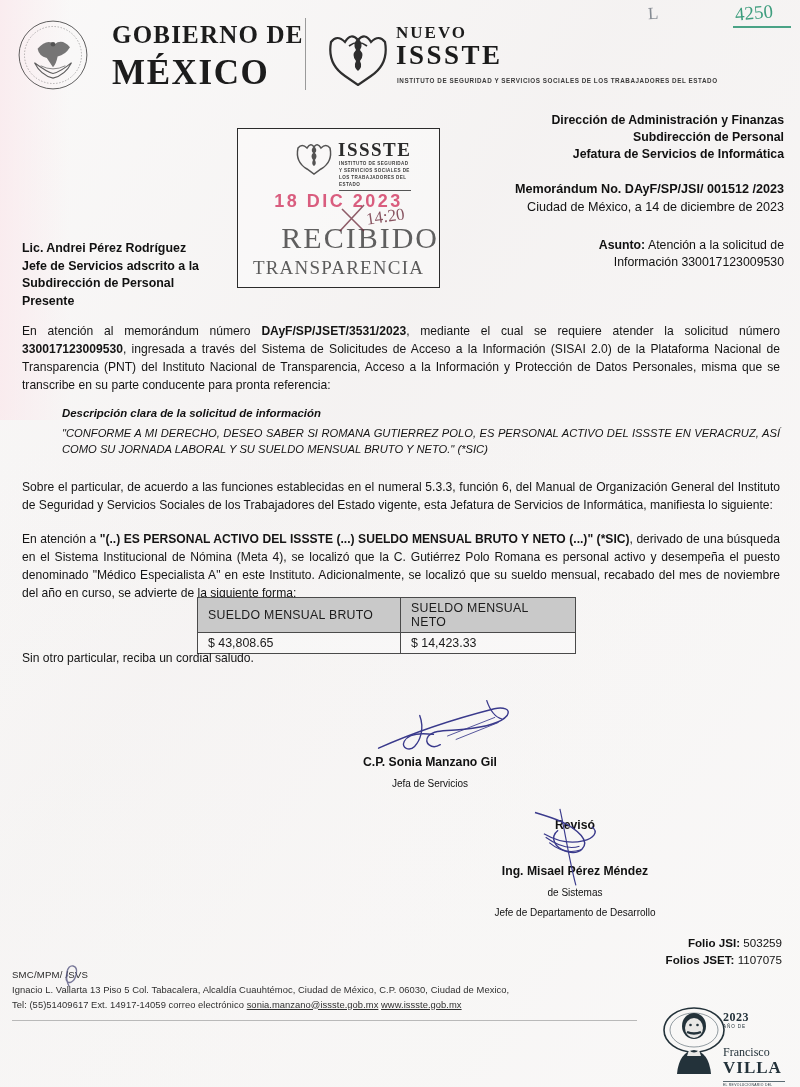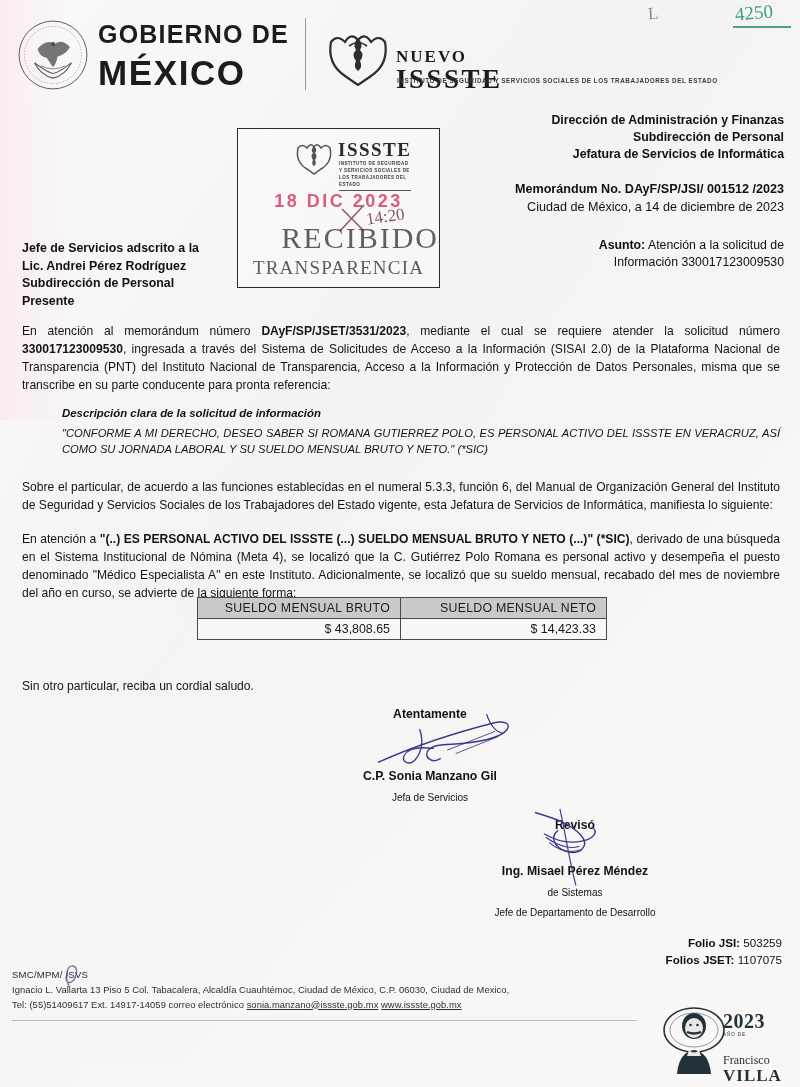--- a/index.html
+++ b/index.html
@@ -28,31 +28,31 @@
   .scan-tint2{
     position:absolute; left:0; top:380px; width:800px; height:707px;
     background: linear-gradient(180deg, rgba(255,255,255,0.0), rgba(248,247,246,0.6));
     pointer-events:none;
   }
 
   
   .header { position:absolute; left:0; top:0; width:800px; height:108px; }
   .eagle { position:absolute; left:14px; top:18px; width:78px; height:74px; opacity:.88; }
   .gob-text {
-    position:absolute; left:98px; top:22px;
-    font-family: Liberation Sans, sans-serif;
+    position:absolute; left:112px; top:22px;
+    font-family: Liberation Serif, serif;
     color:#1c1c1c; line-height:1;
   }
   .gob-text .l1 { font-size:25px; font-weight:700; letter-spacing:1.2px; }
   .gob-text .l2 { font-size:35px; font-weight:700; letter-spacing:1.6px; margin-top:8px;}
   .divider-v { position:absolute; left:305px; top:18px; width:1px; height:72px; background:#9a9a9a; }
   .issste-logo { position:absolute; left:325px; top:24px; width:66px; height:62px; }
   .issste-word {
     position:absolute; left:396px; top:24px;
-    font-family:"Liberation Serif", serif; line-height:1; color:#1b1b1b;margin-top:24px;
+    font-family:"Liberation Serif", serif; line-height:1; color:#1b1b1b;
   }
   .issste-word .n { font-size:17px; font-weight:700; letter-spacing:2px; }
   .issste-word .s { font-size:27px; font-weight:700; letter-spacing:2.5px; margin-top:1px; }
   .issste-sub {
     position:absolute; left:397px; top:76px;
     font-size:6.3px; line-height:1.45; letter-spacing:.55px; color:#3a3a3a; font-weight:700;
   }
 
   
   .hdr-right {
@@ -119,21 +119,21 @@
   }
   .quote-text {
     font-size:11.2px; font-style:italic; line-height:1.48; text-align:justify; color:#141414;
   }
 
   
   .tbl-wrap { position:absolute; left:197px; top:597px; }
   table.salary { border-collapse:collapse; }
   table.salary th, table.salary td {
     border:1px solid #4a4a4a; font-size:12.4px; padding:3px 10px;
-    text-align:right; font-weight:400; color:#1a1a1a;
+    text-align:left; font-weight:400; color:#1a1a1a;
   }
   table.salary th {
     background:#c9c9c9; font-weight:400; letter-spacing:.3px;
     font-size:12.3px; color:#1c1c1c;
   }
   table.salary td { background:rgba(255,255,255,0.25); }
 
   
   .closing { position:absolute; left:22px; top:647px; width:758px; }
 
@@ -174,21 +174,21 @@
     background:#b9b9b9;
   }
   .foot-hand {
     position:absolute; left:58px; top:962px; font-family:"Liberation Serif", serif;
     font-size:20px; color:#4e4e7a; transform:rotate(-6deg); opacity:.75;
   }
 
   
   .villa { position:absolute; left:663px; top:1004px; width:130px; height:80px; }
   .villa-text { position:absolute; left:60px; top:6px; color:#23323a; }
-  .villa-2023 { font-family:"Liberation Serif", serif; font-size:20px; font-weight:700; letter-spacing:.5px;}
+  .villa-2023 { font-family:"Liberation Serif", serif; font-size:12px; font-weight:700; letter-spacing:.5px;}
   .villa-anio { font-size:4.6px; letter-spacing:.9px; margin-top:-1px; }
   .villa-fran { font-family:"Liberation Serif", serif; font-size:12px; margin-top:16px; }
   .villa-villa { font-family:"Liberation Serif", serif; font-size:17px; font-weight:700; letter-spacing:1px; margin-top:-2px;}
   .villa-tiny { font-size:3.4px; letter-spacing:.3px; margin-top:3px; border-top:1px solid #5b6a72; padding-top:1px; width:62px;}
 
   .hand-green {
     position:absolute; left:735px; top:2px; font-family:"Liberation Serif", serif;
     font-size:19px; color:#1f8f6a; transform:rotate(-5deg); opacity:.85;
   }
   .hand-green-line {
@@ -263,22 +263,22 @@
     <div class="stamp-date">18 DIC 2023</div>
     <div class="stamp-recibido">RECIBIDO</div>
     <div class="stamp-transp">TRANSPARENCIA</div>
     <div class="stamp-hand">14:20</div>
     <svg style="position:absolute;left:100px;top:72px;width:60px;height:40px;overflow:visible" viewBox="0 0 60 40">
       <path d="M2 30 L26 4 M4 8 L26 30" stroke="#6b2a3a" stroke-width="1.6" fill="none" opacity=".75"></path>
     </svg>
   </div>
 
   <div class="recipient">
+    <div>Lic. Andrei Pérez Rodríguez</div>
     <div>Jefe de Servicios adscrito a la</div>
-    <div>Lic. Andrei Pérez Rodríguez</div>
     <div>Subdirección de Personal</div>
     <div>Presente</div>
   </div>
 
   <div class="body-wrap">
     <p class="par">
       <span>En atención al memorándum número </span><b>DAyF/SP/JSET/3531/2023</b><span>, mediante el cual se requiere atender la solicitud número </span><b>330017123009530</b><span>, ingresada a través del Sistema de Solicitudes de Acceso a la Información (SISAI 2.0) de la Plataforma Nacional de Transparencia (PNT) del Instituto Nacional de Transparencia, Acceso a la Información y Protección de Datos Personales, misma que se transcribe en su parte conducente para pronta referencia:</span>
     </p>
 
     <div class="quote-block">
@@ -291,38 +291,37 @@
     <p class="par" style="margin-top:16px">
       <span>En atención a </span><b>"(..) ES PERSONAL ACTIVO DEL ISSSTE (...) SUELDO MENSUAL BRUTO Y NETO (...)" (*SIC)</b><span>, derivado de una búsqueda en el Sistema Institucional de Nómina (Meta 4), se localizó que la C. Gutiérrez Polo Romana es personal activo y desempeña el puesto denominado "Médico Especialista A" en este Instituto. Adicionalmente, se localizó que su sueldo mensual, recabado del mes de noviembre del año en curso, se advierte de la siguiente forma:</span>
     </p>
   </div>
 
   <div class="tbl-wrap">
     <table class="salary">
       <thead>
         <tr>
           <th style="width:203px">SUELDO MENSUAL BRUTO</th>
-          <th style="width:206px">SUELDO MENSUAL NETO</th>
+          <th style="width:175px">SUELDO MENSUAL NETO</th>
         </tr>
       </thead>
       <tbody>
         <tr>
           <td>$ 43,808.65</td>
           <td>$ 14,423.33</td>
         </tr>
       </tbody>
     </table>
   </div>
 
   <div class="closing">
-    <p class="par" style="margin-top:30px">Sin otro particular, reciba un cordial saludo.</p>
+    <p class="par" style="margin-top:2px">Sin otro particular, reciba un cordial saludo.</p>
   </div>
 
   <div class="sig-main">
-    <div class="sig-label">Atentamente</div>
     <div class="sig-space">
       <svg class="ink" viewBox="0 0 260 56">
         <path d="M70 48 C110 30 150 16 205 2 C215 0 225 2 220 10 C212 20 190 24 170 26 C150 28 135 26 128 34 C122 42 132 50 142 44" fill="none" stroke="#3a3a8c" stroke-width="1.7" stroke-linecap="round"></path>
         <path d="M118 10 C124 26 118 40 112 46 C106 52 96 48 100 40 C104 32 118 30 134 32" fill="none" stroke="#3a3a8c" stroke-width="1.6" stroke-linecap="round"></path>
         <path d="M150 34 L206 12 M160 38 L210 18" fill="none" stroke="#3a3a8c" stroke-width="1"></path>
         <path d="M196 -8 C200 4 206 12 214 14" fill="none" stroke="#3a3a8c" stroke-width="1.5"></path>
       </svg>
     </div>
     <div class="sig-name">C.P. Sonia Manzano Gil</div>
     <div class="sig-role">Jefa de Servicios</div>

